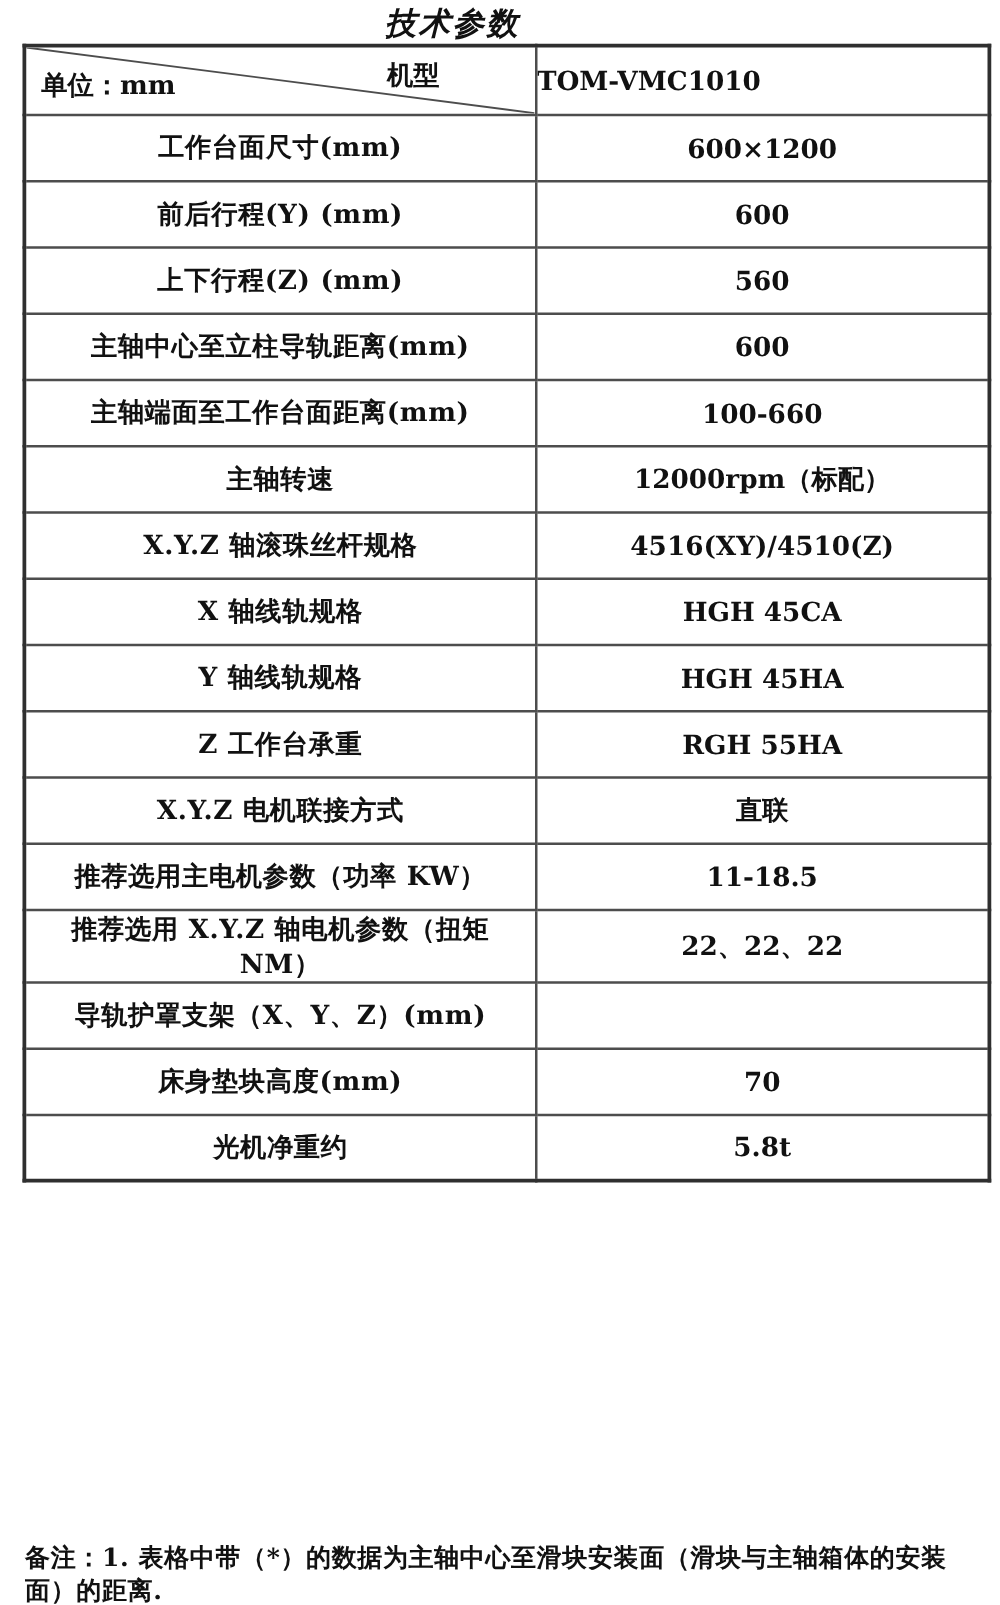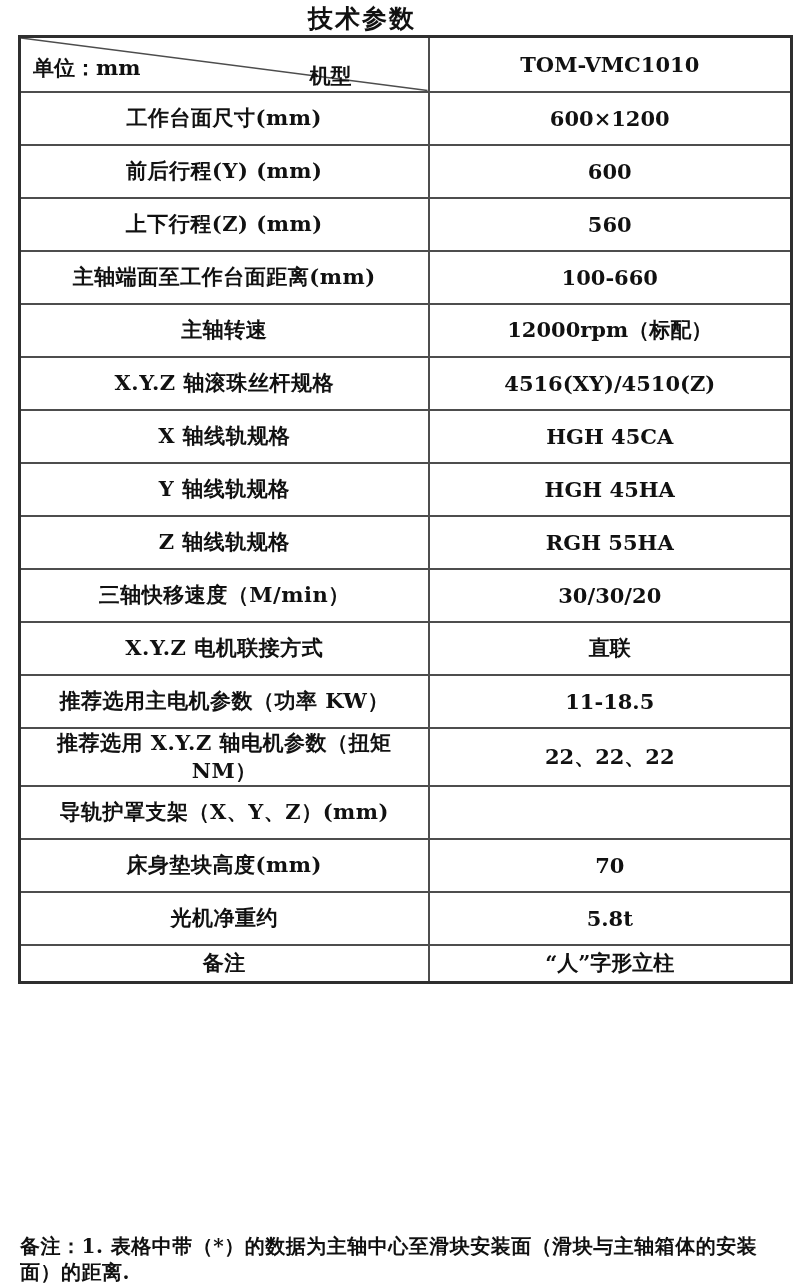--- a/index.html
+++ b/index.html
@@ -18,20 +18,21 @@
 
   .page-title {
     position: absolute;
     top: 2px;
     left: 18px;
     width: 688px;
     text-align: center;
     font-size: 25px;
     font-weight: bold;
     letter-spacing: 2px;
+    font-style: italic;
   }
 
   table.spec-table {
     position: absolute;
     top: 35px;
     left: 18px;
     width: 772px;
     border-collapse: collapse;
     table-layout: fixed;
     border: 3px solid #2f2f2f;
@@ -76,26 +77,26 @@
   td.diag-cell .unit-label {
     position: absolute;
     left: 12px;
     bottom: 9px;
     font-size: 21px;
     font-weight: bold;
   }
   td.diag-cell .model-label {
     position: absolute;
     right: 76px;
-    top: 24px;
+    top: 8px;
     font-size: 21px;
     font-weight: bold;
   }
   td.header-model-value {
-    text-align: center;
+    text-align: left;
     font-size: 21px;
   }
 
   .footnote {
     position: absolute;
     top: 1233px;
     left: 20px;
     width: 768px;
     font-size: 20px;
     font-weight: bold;
@@ -132,46 +133,46 @@
       </tr>
       <tr>
         <td class="cell-label">前后行程(Y) (mm)</td>
         <td class="cell-value">600</td>
       </tr>
       <tr>
         <td class="cell-label">上下行程(Z) (mm)</td>
         <td class="cell-value">560</td>
       </tr>
       <tr>
+        <td class="cell-label">主轴中心至立柱导轨距离(mm)</td>
+        <td class="cell-value">600</td>
+      </tr>
+      <tr>
         <td class="cell-label">主轴端面至工作台面距离(mm)</td>
         <td class="cell-value">100-660</td>
       </tr>
       <tr>
         <td class="cell-label">主轴转速</td>
         <td class="cell-value">12000rpm（标配）</td>
       </tr>
       <tr>
         <td class="cell-label">X.Y.Z 轴滚珠丝杆规格</td>
         <td class="cell-value">4516(XY)/4510(Z)</td>
       </tr>
       <tr>
         <td class="cell-label">X 轴线轨规格</td>
         <td class="cell-value">HGH 45CA</td>
       </tr>
       <tr>
         <td class="cell-label">Y 轴线轨规格</td>
         <td class="cell-value">HGH 45HA</td>
       </tr>
       <tr>
-        <td class="cell-label">Z 轴线轨规格</td>
+        <td class="cell-label">Z 工作台承重</td>
         <td class="cell-value">RGH 55HA</td>
-      </tr>
-      <tr>
-        <td class="cell-label">三轴快移速度（M/min）</td>
-        <td class="cell-value">30/30/20</td>
       </tr>
       <tr>
         <td class="cell-label">X.Y.Z 电机联接方式</td>
         <td class="cell-value">直联</td>
       </tr>
       <tr>
         <td class="cell-label">推荐选用主电机参数（功率 KW）</td>
         <td class="cell-value">11-18.5</td>
       </tr>
       <tr>
@@ -183,20 +184,16 @@
         <td class="cell-value"></td>
       </tr>
       <tr>
         <td class="cell-label">床身垫块高度(mm)</td>
         <td class="cell-value">70</td>
       </tr>
       <tr>
         <td class="cell-label">光机净重约</td>
         <td class="cell-value">5.8t</td>
       </tr>
-      <tr>
-        <td class="cell-label">备注</td>
-        <td class="cell-value">“人”字形立柱</td>
-      </tr>
     </tbody>
 </table>
 
 <div class="footnote">备注：1. 表格中带（*）的数据为主轴中心至滑块安装面（滑块与主轴箱体的安装面）的距离.</div>
 
 </body></html>

